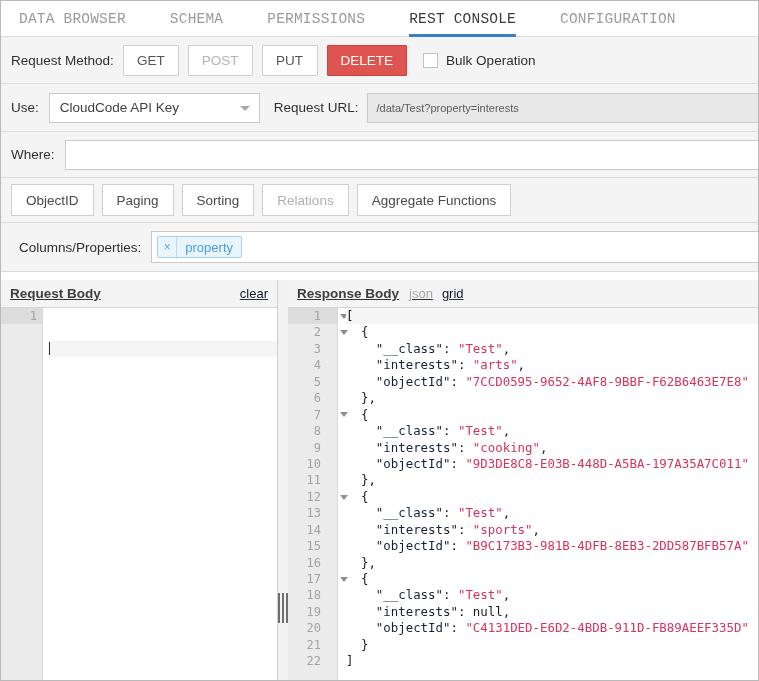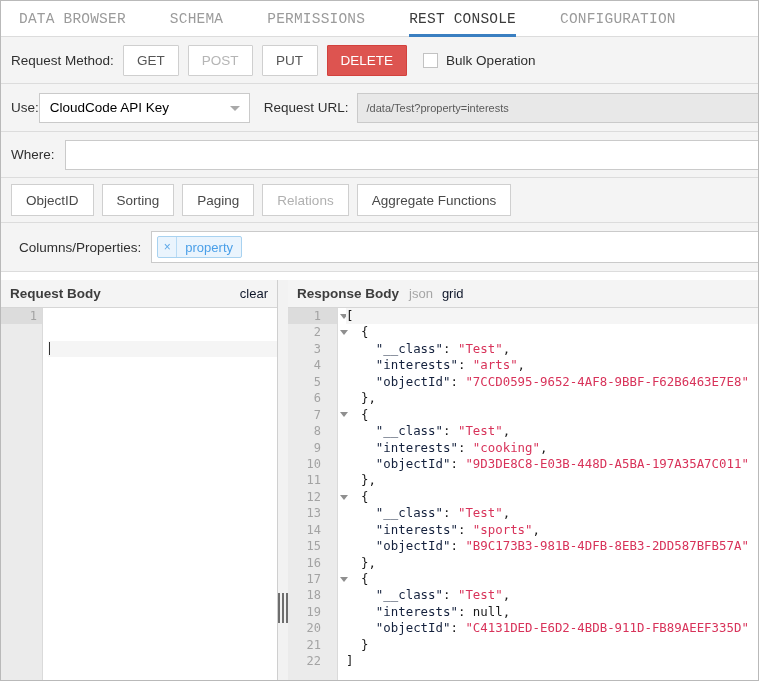--- a/index.html
+++ b/index.html
@@ -99,28 +99,29 @@
   .row-use {
     height: 48px;
     background: #f4f4f4;
     border-bottom: 1px solid #dcdcdc;
     display: flex;
     align-items: center;
     padding-left: 10px;
   }
   .select {
     position: relative;
+    margin-left: 10px;
     width: 211px; height: 30px;
     background: #ffffff;
     border: 1px solid #cacaca;
     display: flex;
     align-items: center;
     padding: 0 10px;
     font-size: 13.5px;
-    color: #000000;
+    color: #404040;
     cursor: pointer;
   }
   .caret {
     position: absolute; right: 9px; top: 50%;
     margin-top: -2px;
     width: 0; height: 0;
     border-left: 5px solid transparent;
     border-right: 5px solid transparent;
     border-top: 5px solid #a9a9a9;
   }
@@ -249,20 +250,21 @@
 
   .pane-head {
     height: 28px;
     background: #f4f4f4;
     border-bottom: 1px solid #d6d6d6;
     display: flex;
     align-items: center;
     padding: 0 9px;
     font-size: 13.5px;
     color: #333;
+    text-decoration: underline;
   }
   .pane-head .title { font-weight: bold; color: #3d3d3d; }
   .link {
     color: #0f172a;
     font-size: 13px;
     cursor: pointer;
   }
   .muted { color: #a6a6a6; font-size: 13px; cursor: pointer; }
   .spacer { flex: 1; }
   .head-links { display: flex; gap: 9px; margin-left: 10px; }
@@ -388,24 +390,24 @@
   <div class="row-where">
     <span class="lbl">Where:</span>
     <div class="wherebox"></div>
   </div>
 
   <div class="row-subtabs">
     <div class="stab">
       <span>ObjectID</span>
     </div>
     <div class="stab">
+      <span>Paging</span>
+    </div>
+    <div class="stab">
       <span>Sorting</span>
-    </div>
-    <div class="stab">
-      <span>Paging</span>
     </div>
     <div class="stab dim">
       <span>Relations</span>
     </div>
     <div class="stab">
       <span>Aggregate Functions</span>
     </div>
   </div>
 
   <div class="row-cols">

